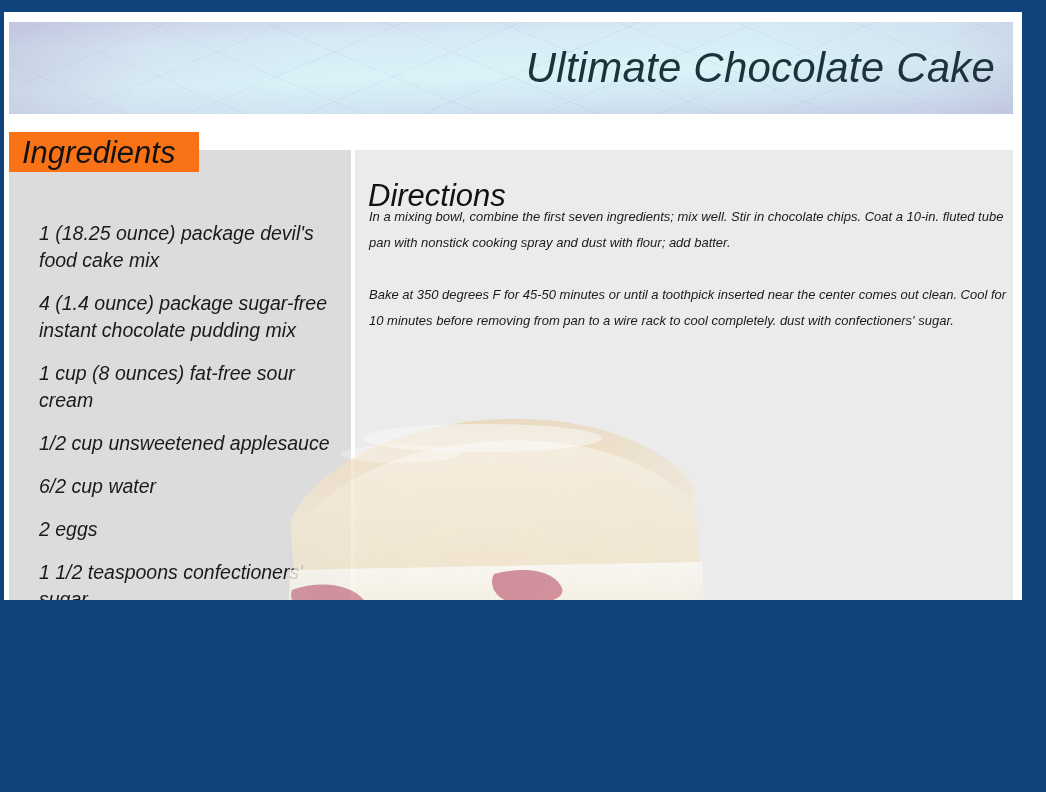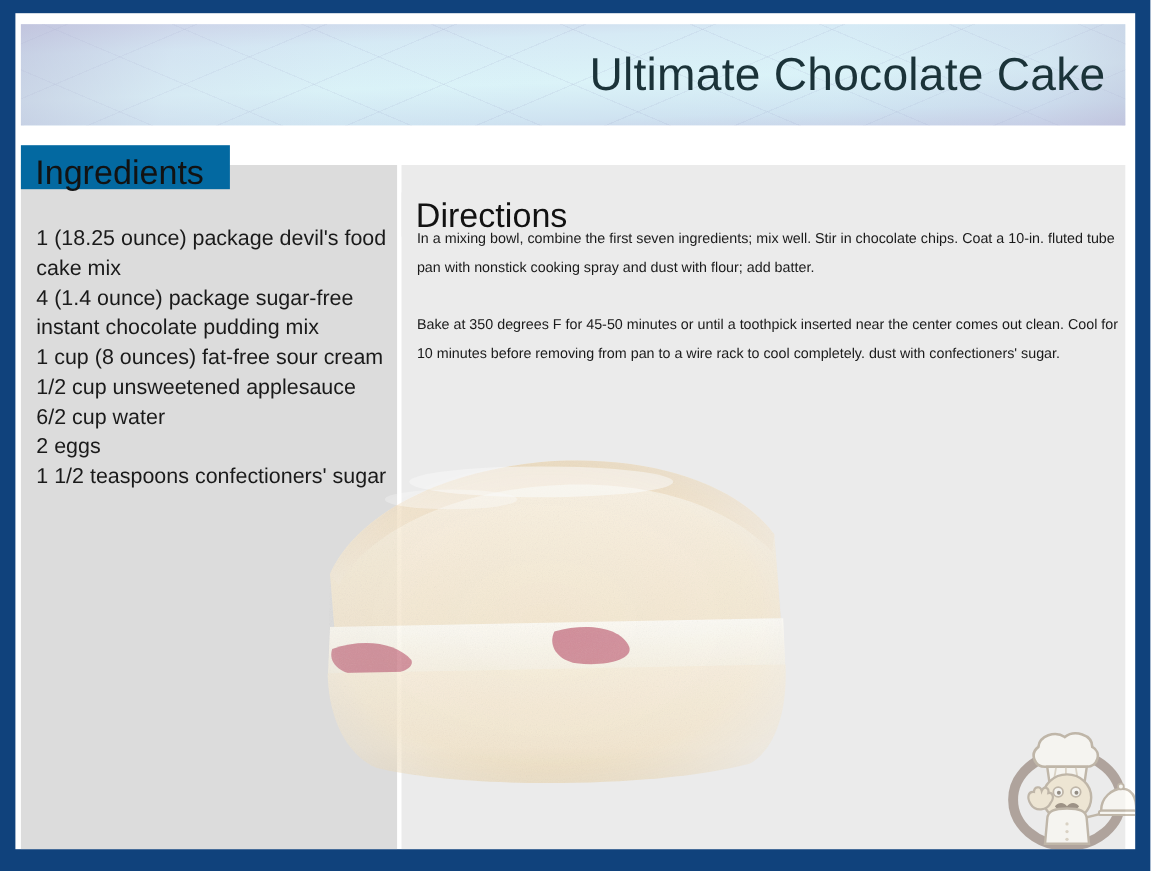--- a/index.html
+++ b/index.html
@@ -17,26 +17,27 @@
     position: relative;
     width: 1046px;
     height: 792px;
     background: #10427c;
     overflow: hidden;
   }
 
   
   .page-inner {
     position: absolute;
-    left: 14px;
+    left: 4px;
     top: 12px;
     width: 1018px;
-    height: 760px;
+    height: 588px;
     background: #ffffff;
     overflow: hidden;
+    font-style: italic;
   }
 
   
   .header-banner {
     position: absolute;
     left: 5px;
     top: 10px;
     width: 1004px;
     height: 92px;
     background:
@@ -100,22 +101,21 @@
     top: 120px;
     height: 40px;
     display: flex;
     align-items: center;
     padding-left: 13px;
   }
 
   .tab-ingredients {
     left: 5px;
     width: 190px;
-    background: #0369a1;
-    align-items: flex-end;
+    background: #f97316;
   }
 
   .tab-directions {
     left: 351px;
     width: 174px;
     background: #ebebeb;
     margin-top: 43px;
   }
 
   .tab-label {
@@ -130,21 +130,21 @@
   .ingredients-list {
     position: absolute;
     left: 19px;
     top: 192px;
     width: 330px;
     font-size: 19.5px;
     line-height: 27px;
     color: #1a1a1a;
   }
   .ingredients-list .ing-item {
-    margin: 0;
+    margin: 16px;
   }
 
   .directions-body {
     position: absolute;
     left: 365px;
     top: 192px;
     width: 650px;
     font-size: 13px;
     line-height: 26px;
     color: #1a1a1a;

